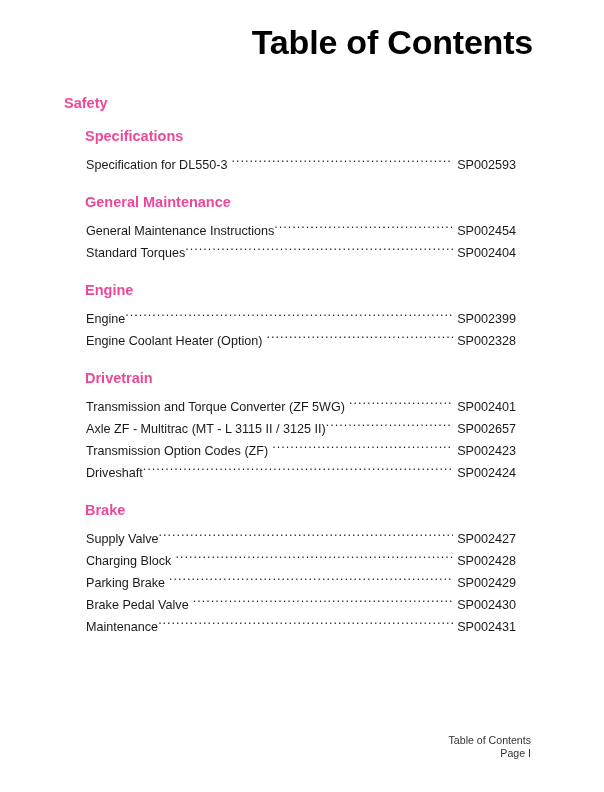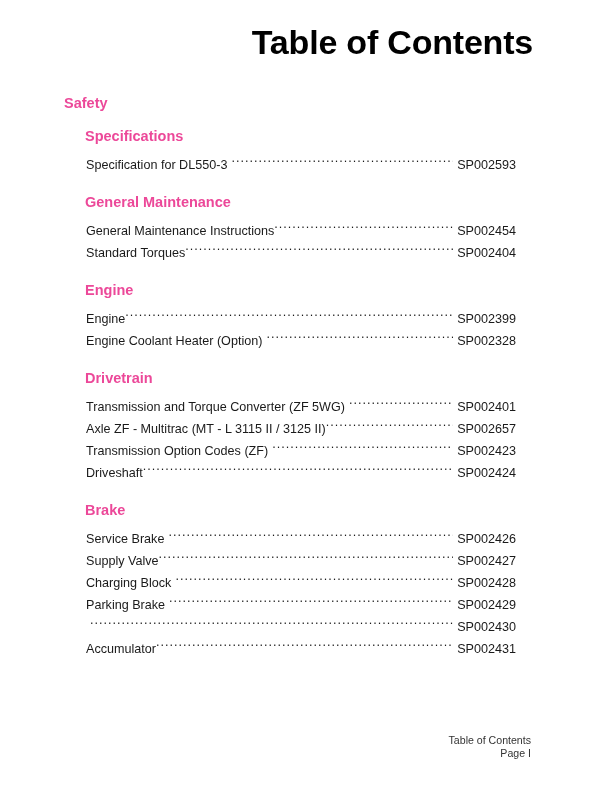--- a/index.html
+++ b/index.html
@@ -172,46 +172,42 @@
         <span class="entry-code">SP002423</span>
       </div>
       <div class="entry nogap">
         <span class="entry-title">Driveshaft</span>
         <span class="entry-leader"></span>
         <span class="entry-code">SP002424</span>
       </div>
     </div>
     <div class="section">
       <div class="section-heading">Brake</div>
-      <div class="entry gap">
-        <span class="entry-title">Service Brake</span>
-        <span class="entry-leader"></span>
-        <span class="entry-code">SP002426</span>
-      </div>
       <div class="entry nogap">
         <span class="entry-title">Supply Valve</span>
         <span class="entry-leader"></span>
         <span class="entry-code">SP002427</span>
       </div>
       <div class="entry gap">
         <span class="entry-title">Charging Block</span>
         <span class="entry-leader"></span>
         <span class="entry-code">SP002428</span>
       </div>
       <div class="entry gap">
         <span class="entry-title">Parking Brake</span>
         <span class="entry-leader"></span>
         <span class="entry-code">SP002429</span>
       </div>
       <div class="entry gap">
+        <span class="entry-title">Brake Pedal Valve</span>
         <span class="entry-leader"></span>
         <span class="entry-code">SP002430</span>
       </div>
       <div class="entry nogap">
-        <span class="entry-title">Accumulator</span>
+        <span class="entry-title">Maintenance</span>
         <span class="entry-leader"></span>
         <span class="entry-code">SP002431</span>
       </div>
     </div>
   </div>
 
 <div class="footer">
   <div>Table of Contents</div>
   <div>Page I</div>
 </div>

